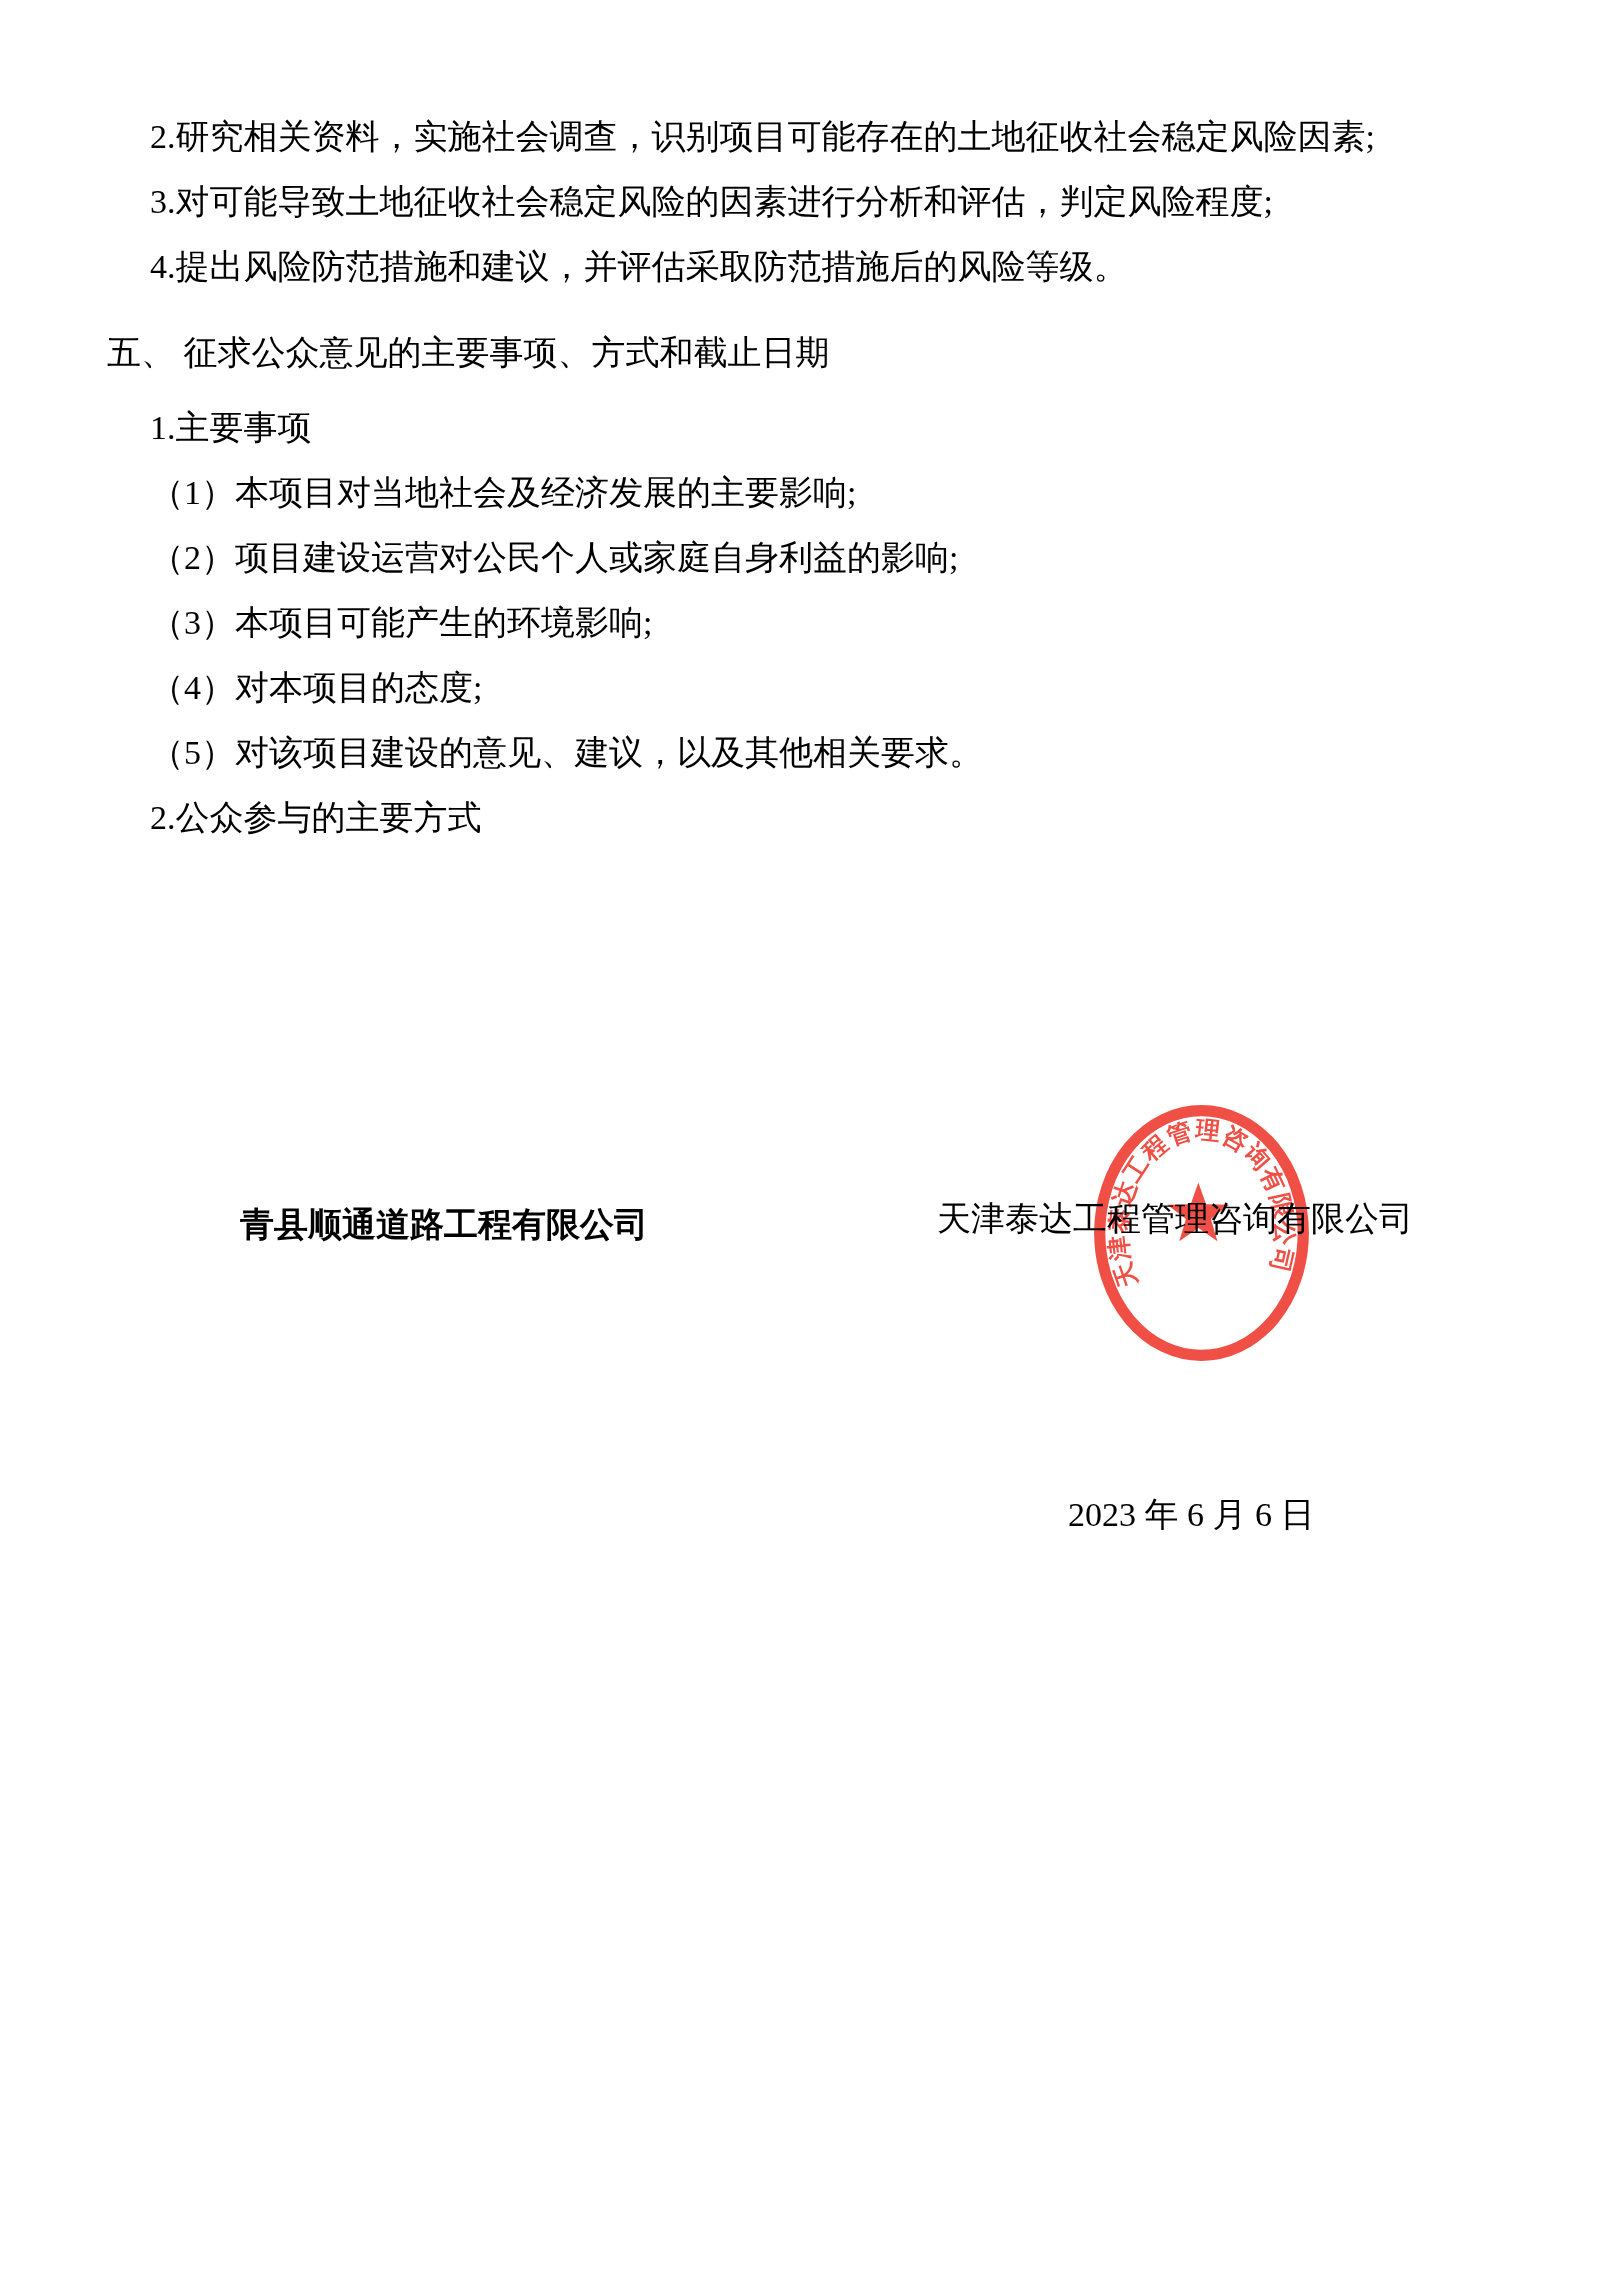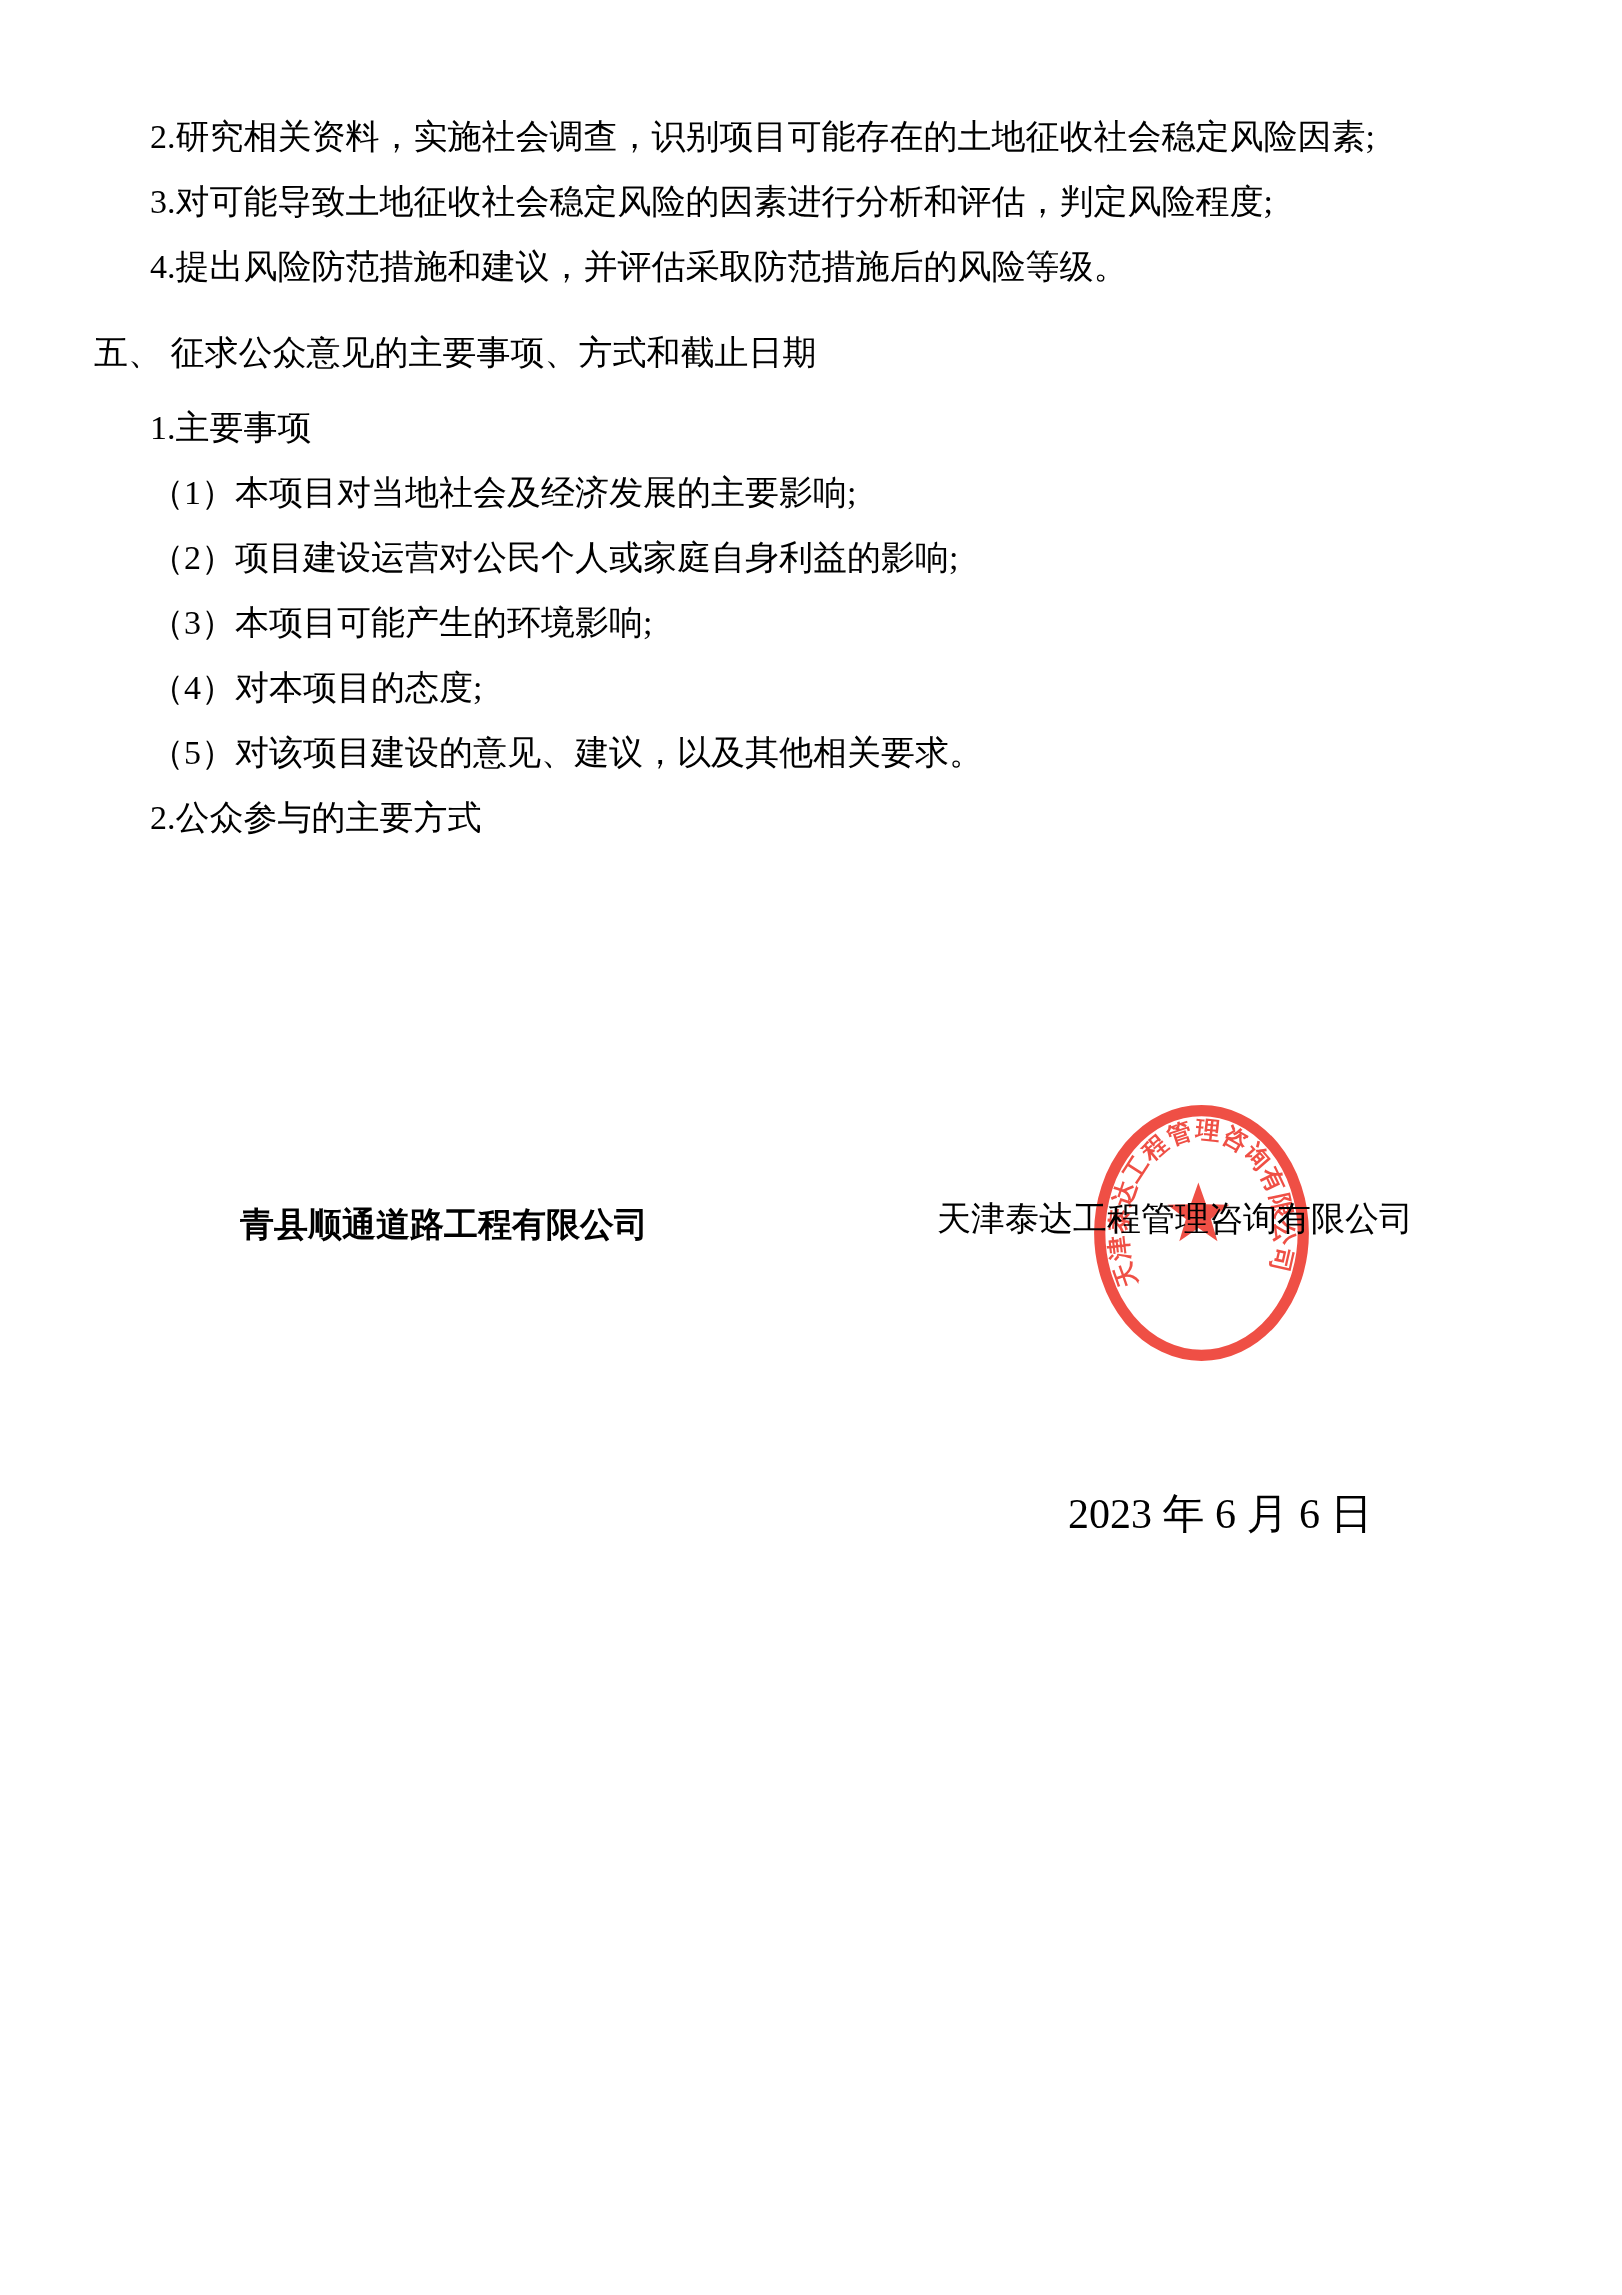--- a/index.html
+++ b/index.html
@@ -15,21 +15,21 @@
   .doc {
     padding: 104px 150px 0 94px;
   }
   .doc p {
     margin: 0;
     font-size: 34px;
     line-height: 65px;
     white-space: nowrap;
   }
   .doc p.indent { text-indent: 56px; }
-  .doc p.heading { text-indent: 0; margin: 21px 0 10px 0; }
+  .doc p.heading { text-indent: 0; margin: 21px 0 10px 13px; }
   .sig {
     position: absolute;
     font-size: 34px;
     line-height: 34px;
     white-space: nowrap;
   }
   .sig-left {
     left: 240px;
     top: 1199px;
     font-family: "Liberation Sans", "DejaVu Sans", sans-serif;
@@ -38,21 +38,21 @@
   }
   .sig-right {
     left: 937px;
     top: 1202px;
     font-family: "Liberation Serif", "DejaVu Serif", serif;
   }
   .issue-date {
     position: absolute;
     left: 1068px;
     top: 1496px;
-    font-size: 42px;
+    font-size: 34px;
     line-height: 37px;
     white-space: nowrap;
   }
   .seal {
     position: absolute;
     left: 1094px;
     top: 1105px;
     width: 215px;
     height: 256px;
     mix-blend-mode: multiply;

